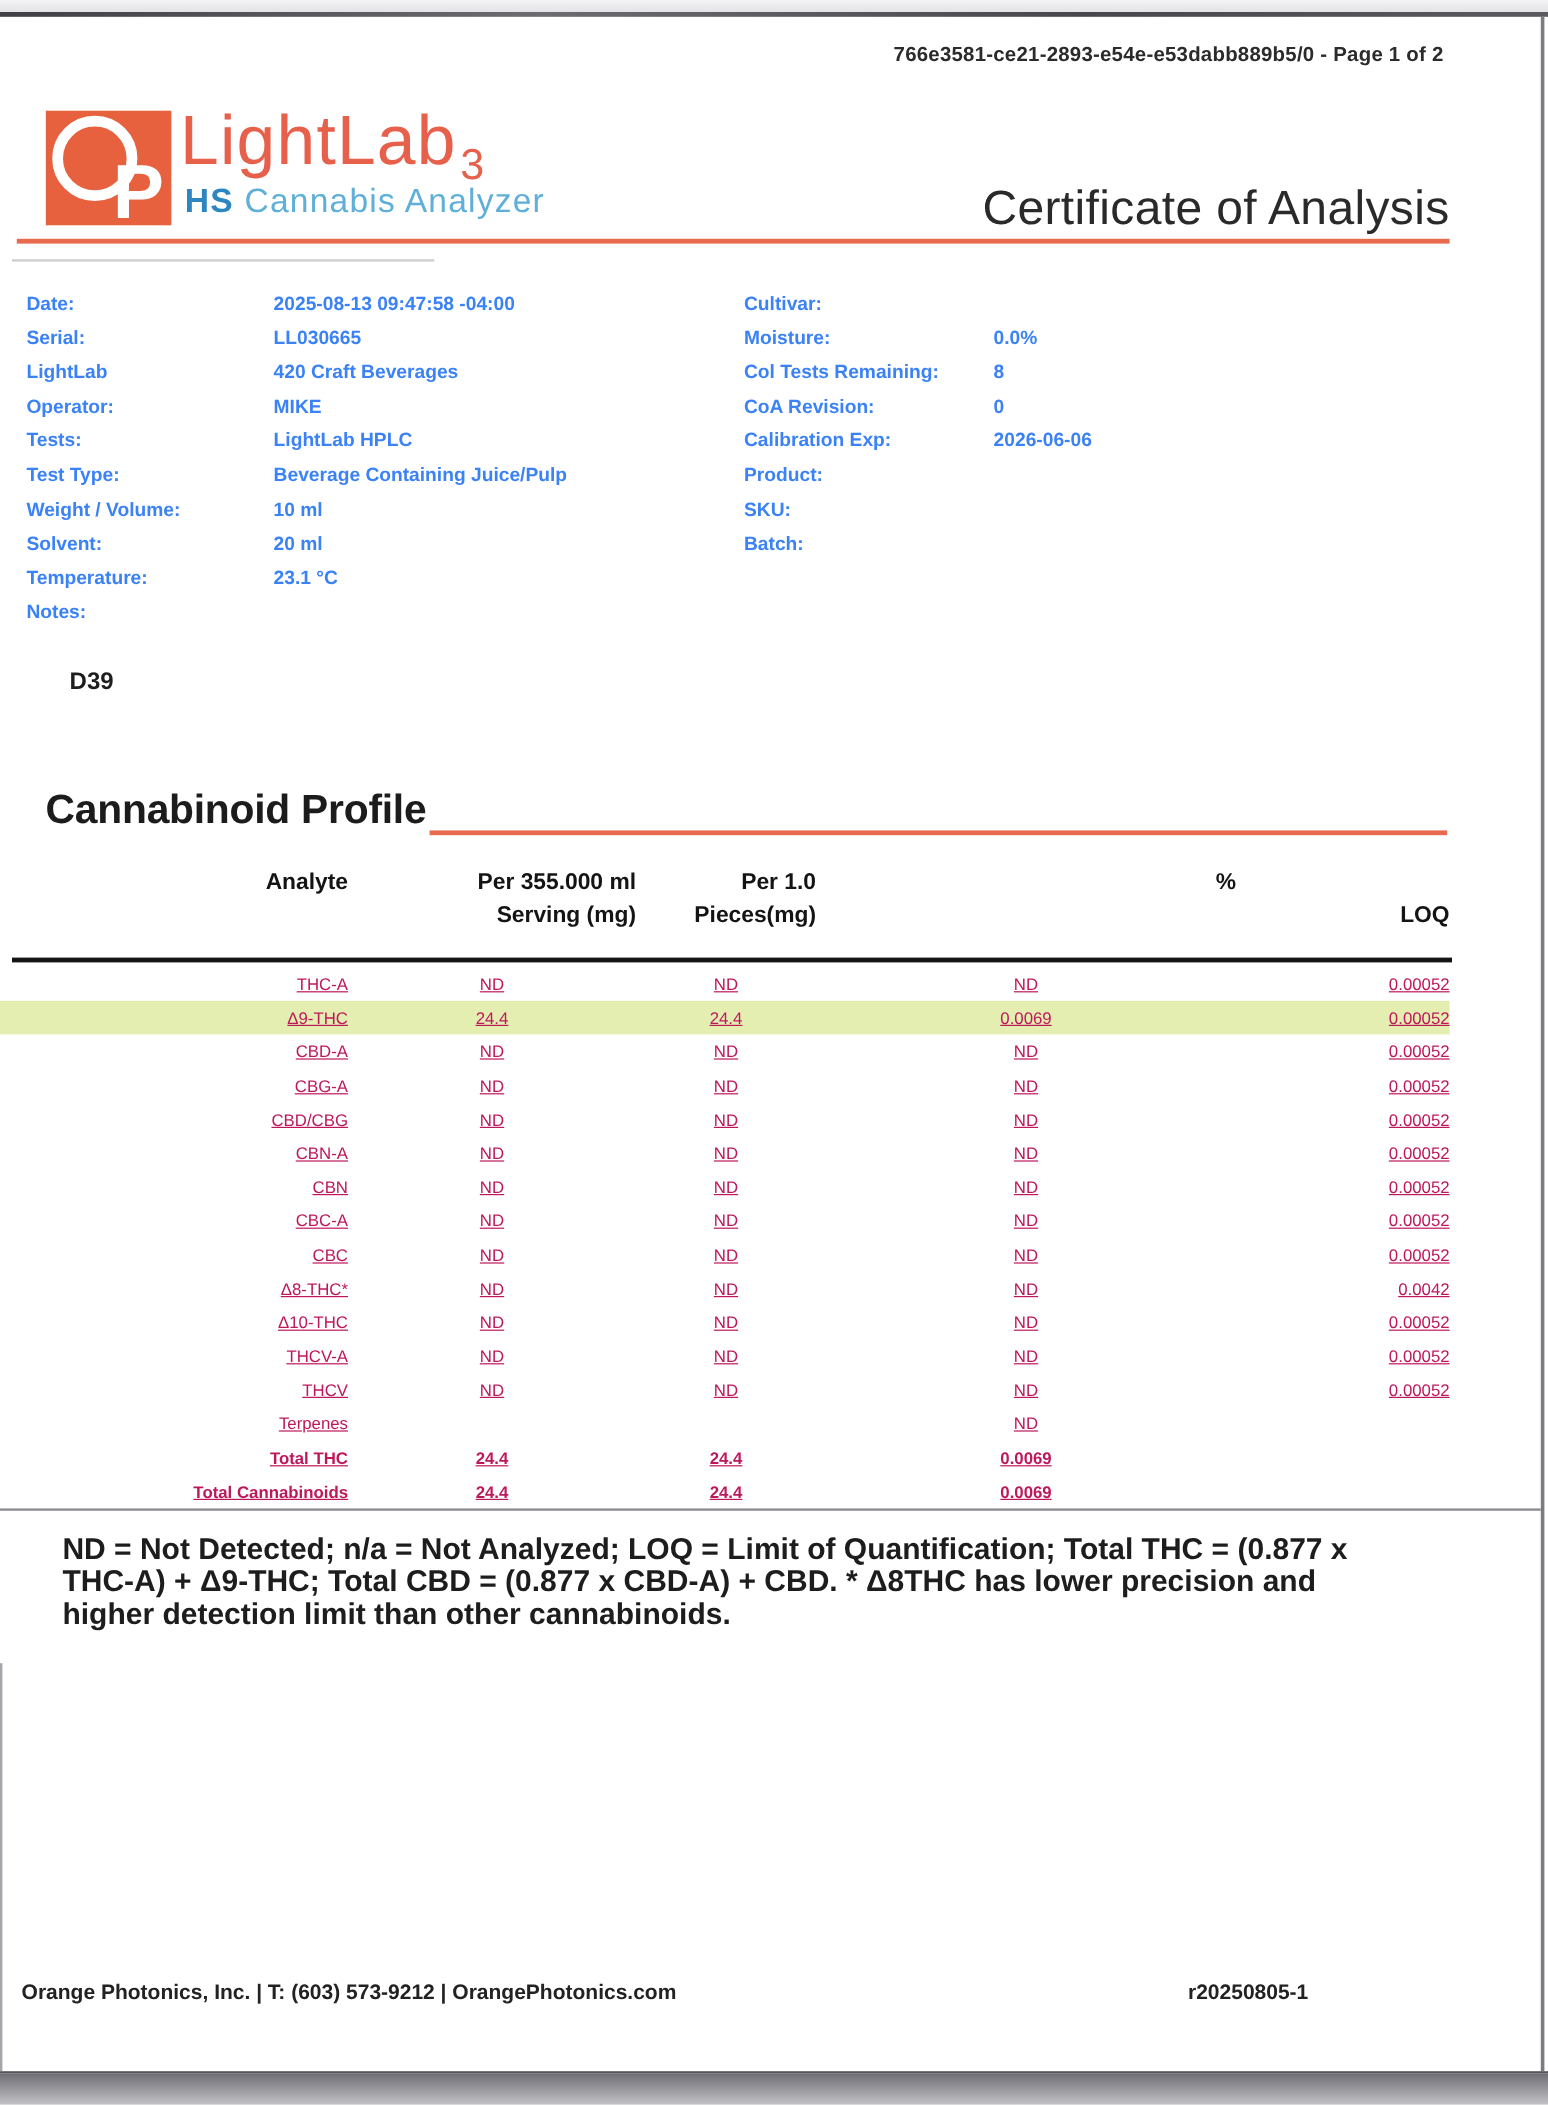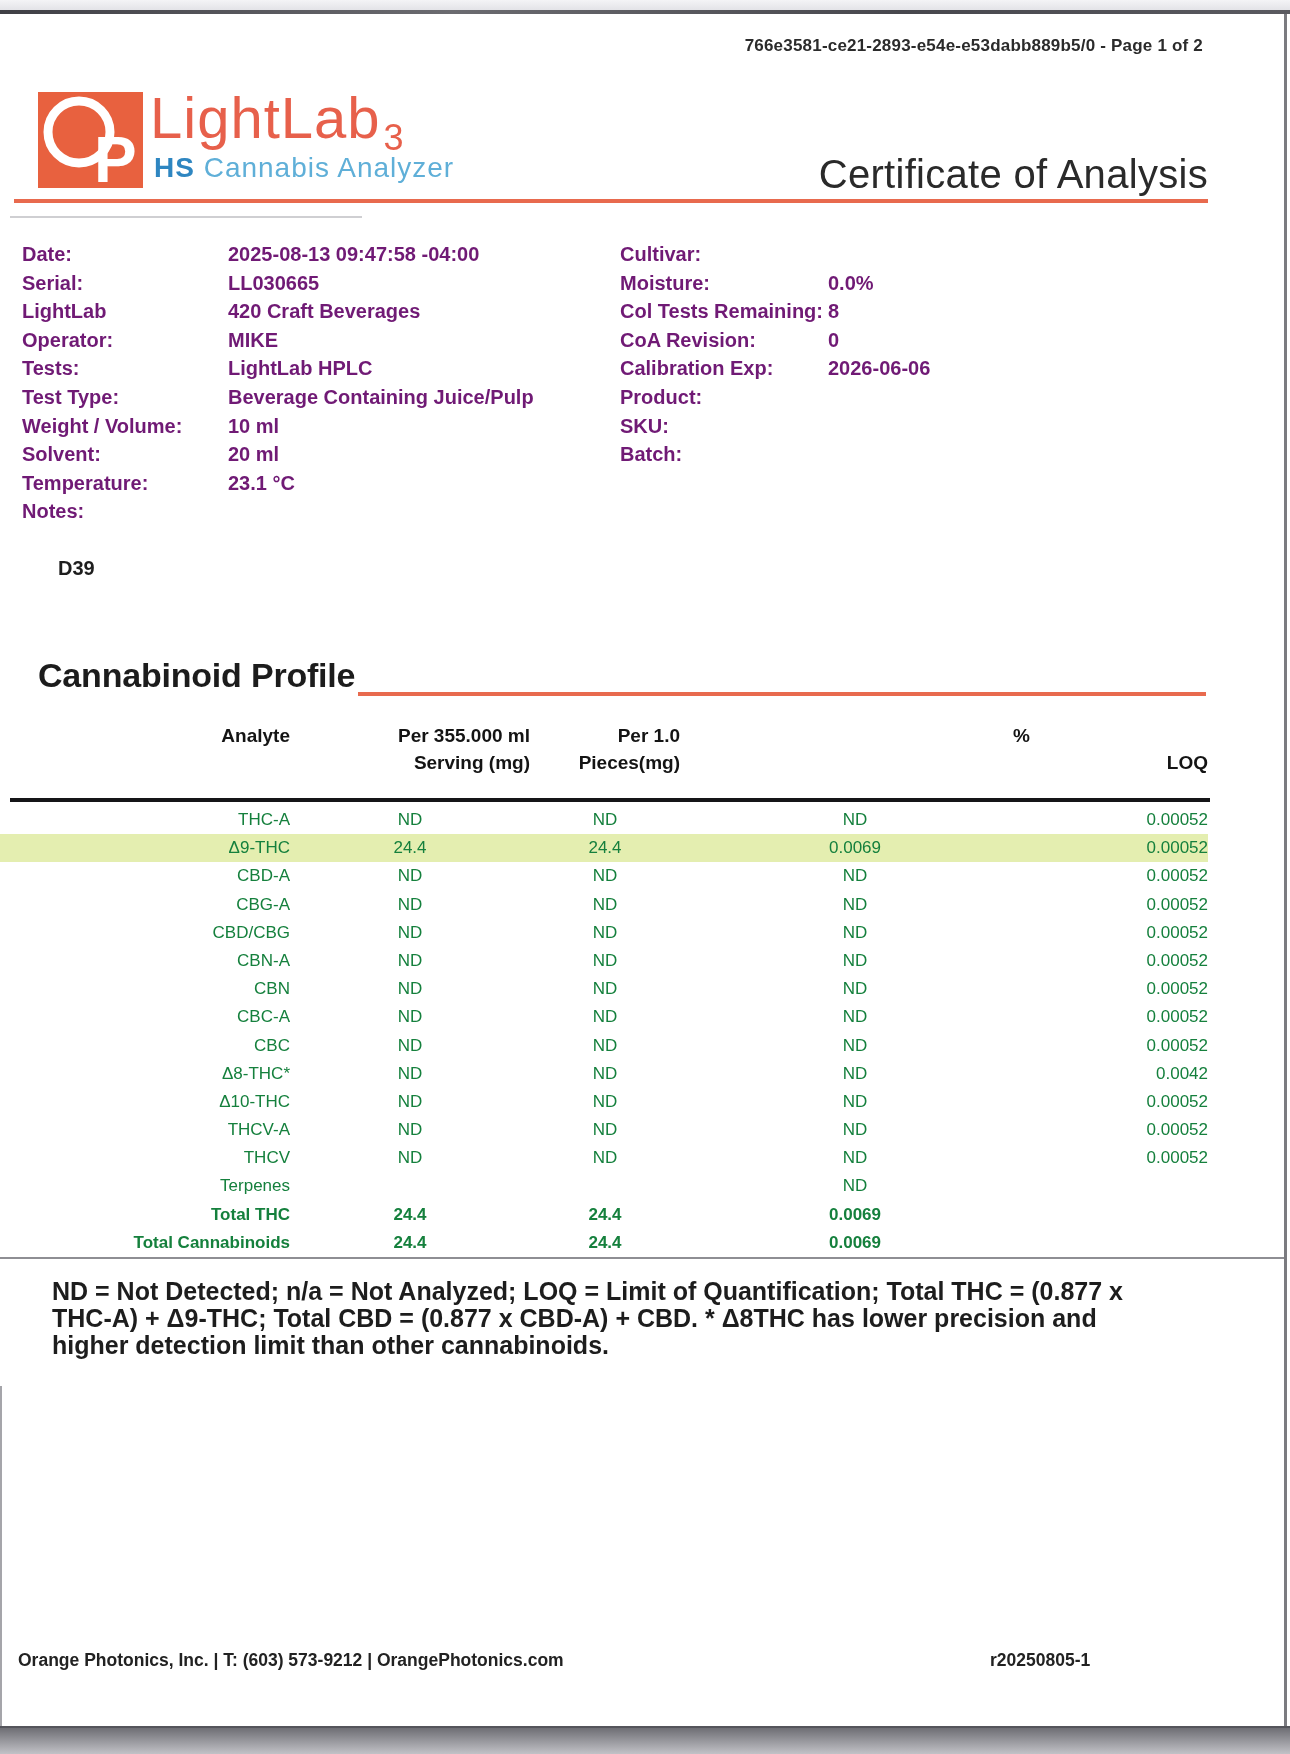--- a/index.html
+++ b/index.html
@@ -27,38 +27,38 @@
   .header-ref{position:absolute;top:36px;right:87px;font-size:17px;font-weight:600;color:#2b2b2b;letter-spacing:.2px;}
   .logo-svg{position:absolute;left:38px;top:92px;width:105px;height:96px;}
   .brand{position:absolute;left:150px;top:84px;font-size:58px;font-weight:400;color:#E7604B;letter-spacing:1px;white-space:nowrap;}
   .brand-sub{font-size:36px;position:relative;top:12px;margin-left:3px;}
   .tagline{position:absolute;left:154px;top:152px;font-size:28px;letter-spacing:1px;white-space:nowrap;}
   .tagline .hs{font-weight:700;color:var(--hs-blue);}
   .tagline .rest{font-weight:400;color:var(--an-blue);}
   .coa-title{position:absolute;top:152px;right:82px;font-size:40px;font-weight:400;color:#2a2a2a;letter-spacing:.3px;}
   .header-rule{position:absolute;top:199px;left:14px;width:1194px;height:4px;background:var(--accent-rule);}
   
-  .meta-block{position:absolute;top:240px;font-size:20px;font-weight:600;color:#701a75;}
+  .meta-block{position:absolute;top:240px;font-size:16px;font-weight:600;color:#3b82f6;}
   .meta-left{left:22px;}
   .meta-right{left:620px;}
   .meta-row{display:flex;height:28.6px;line-height:28.6px;white-space:nowrap;}
   .meta-left .meta-label{width:206px;}
   .meta-right .meta-label{width:208px;}
   .notes-extra{position:absolute;left:38px;top:554px;height:28.6px;line-height:28.6px;font-size:20px;font-weight:600;margin-left:20px;}
   
   .section-title{position:absolute;left:38px;top:656px;font-size:34px;font-weight:700;color:#1c1c1c;letter-spacing:-.2px;}
   .section-rule{position:absolute;top:692px;left:358px;width:848px;height:4px;background:var(--accent-rule);}
   
   .tgrid{display:grid;grid-template-columns:290px 240px 150px 350px 178px;}
   .thead{position:absolute;top:722px;left:0;width:1208px;font-size:19px;font-weight:700;line-height:27px;color:#141414;}
   .thead .c-analyte{padding-left:30px;}
   .thead .c-serving,.thead .c-pieces,.thead .c-pct{text-align:right;}
   .thead .c-loq{text-align:right;padding-top:27px;}
   .thead-line{position:absolute;top:798px;left:10px;width:1200px;height:4px;background:#151518;}
-  .tbody{position:absolute;top:806px;left:0;width:1208px;font-size:17px;color:#15803d;}
+  .tbody{position:absolute;top:806px;left:0;width:1208px;font-size:14px;color:#be185d;text-decoration:underline;}
   .trow{height:28.2px;line-height:28.2px;}
   .trow.hl{background:var(--hl);}
   .trow.bold{font-weight:700;}
   .c-analyte{padding-left:30px;text-align:right;white-space:nowrap;}
   .c-serving,.c-pieces,.c-pct{text-align:center;}
   .c-loq{text-align:right;}
   .table-divider{position:absolute;top:1257px;left:0;width:1284px;height:2px;background:#8e8e93;}
   
   .footnote{position:absolute;left:52px;top:1278px;width:1100px;font-size:25px;font-weight:600;line-height:27px;color:#1d1d1d;}
   .footer-left{position:absolute;left:18px;top:1650px;font-size:17.5px;font-weight:600;color:#222;white-space:nowrap;}

